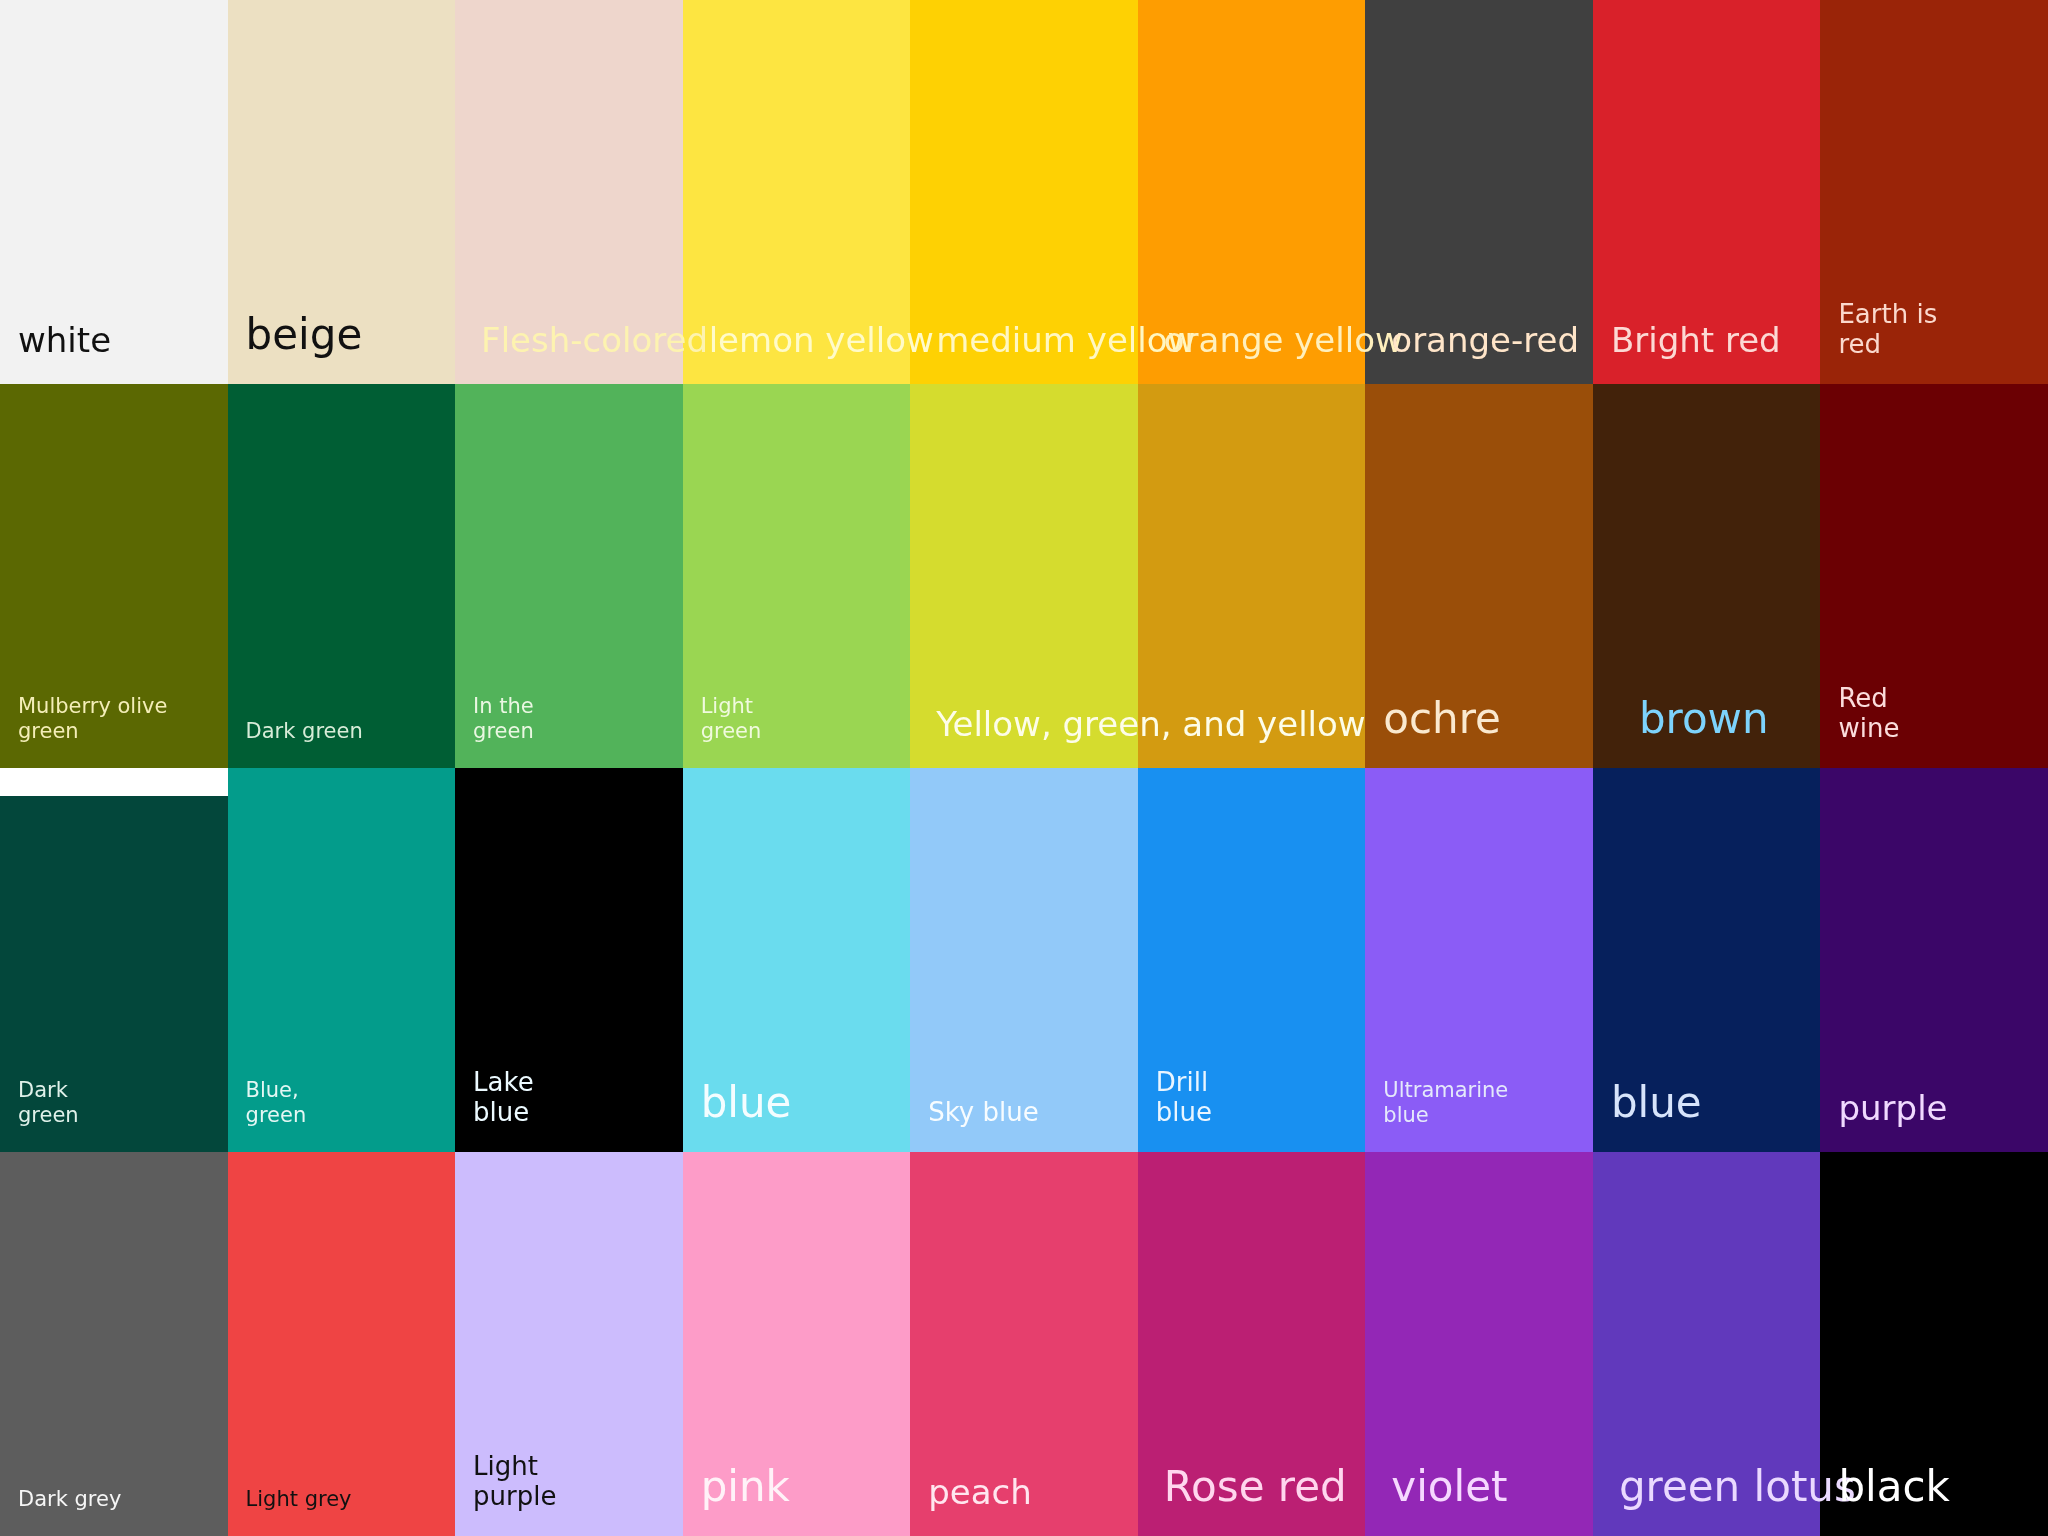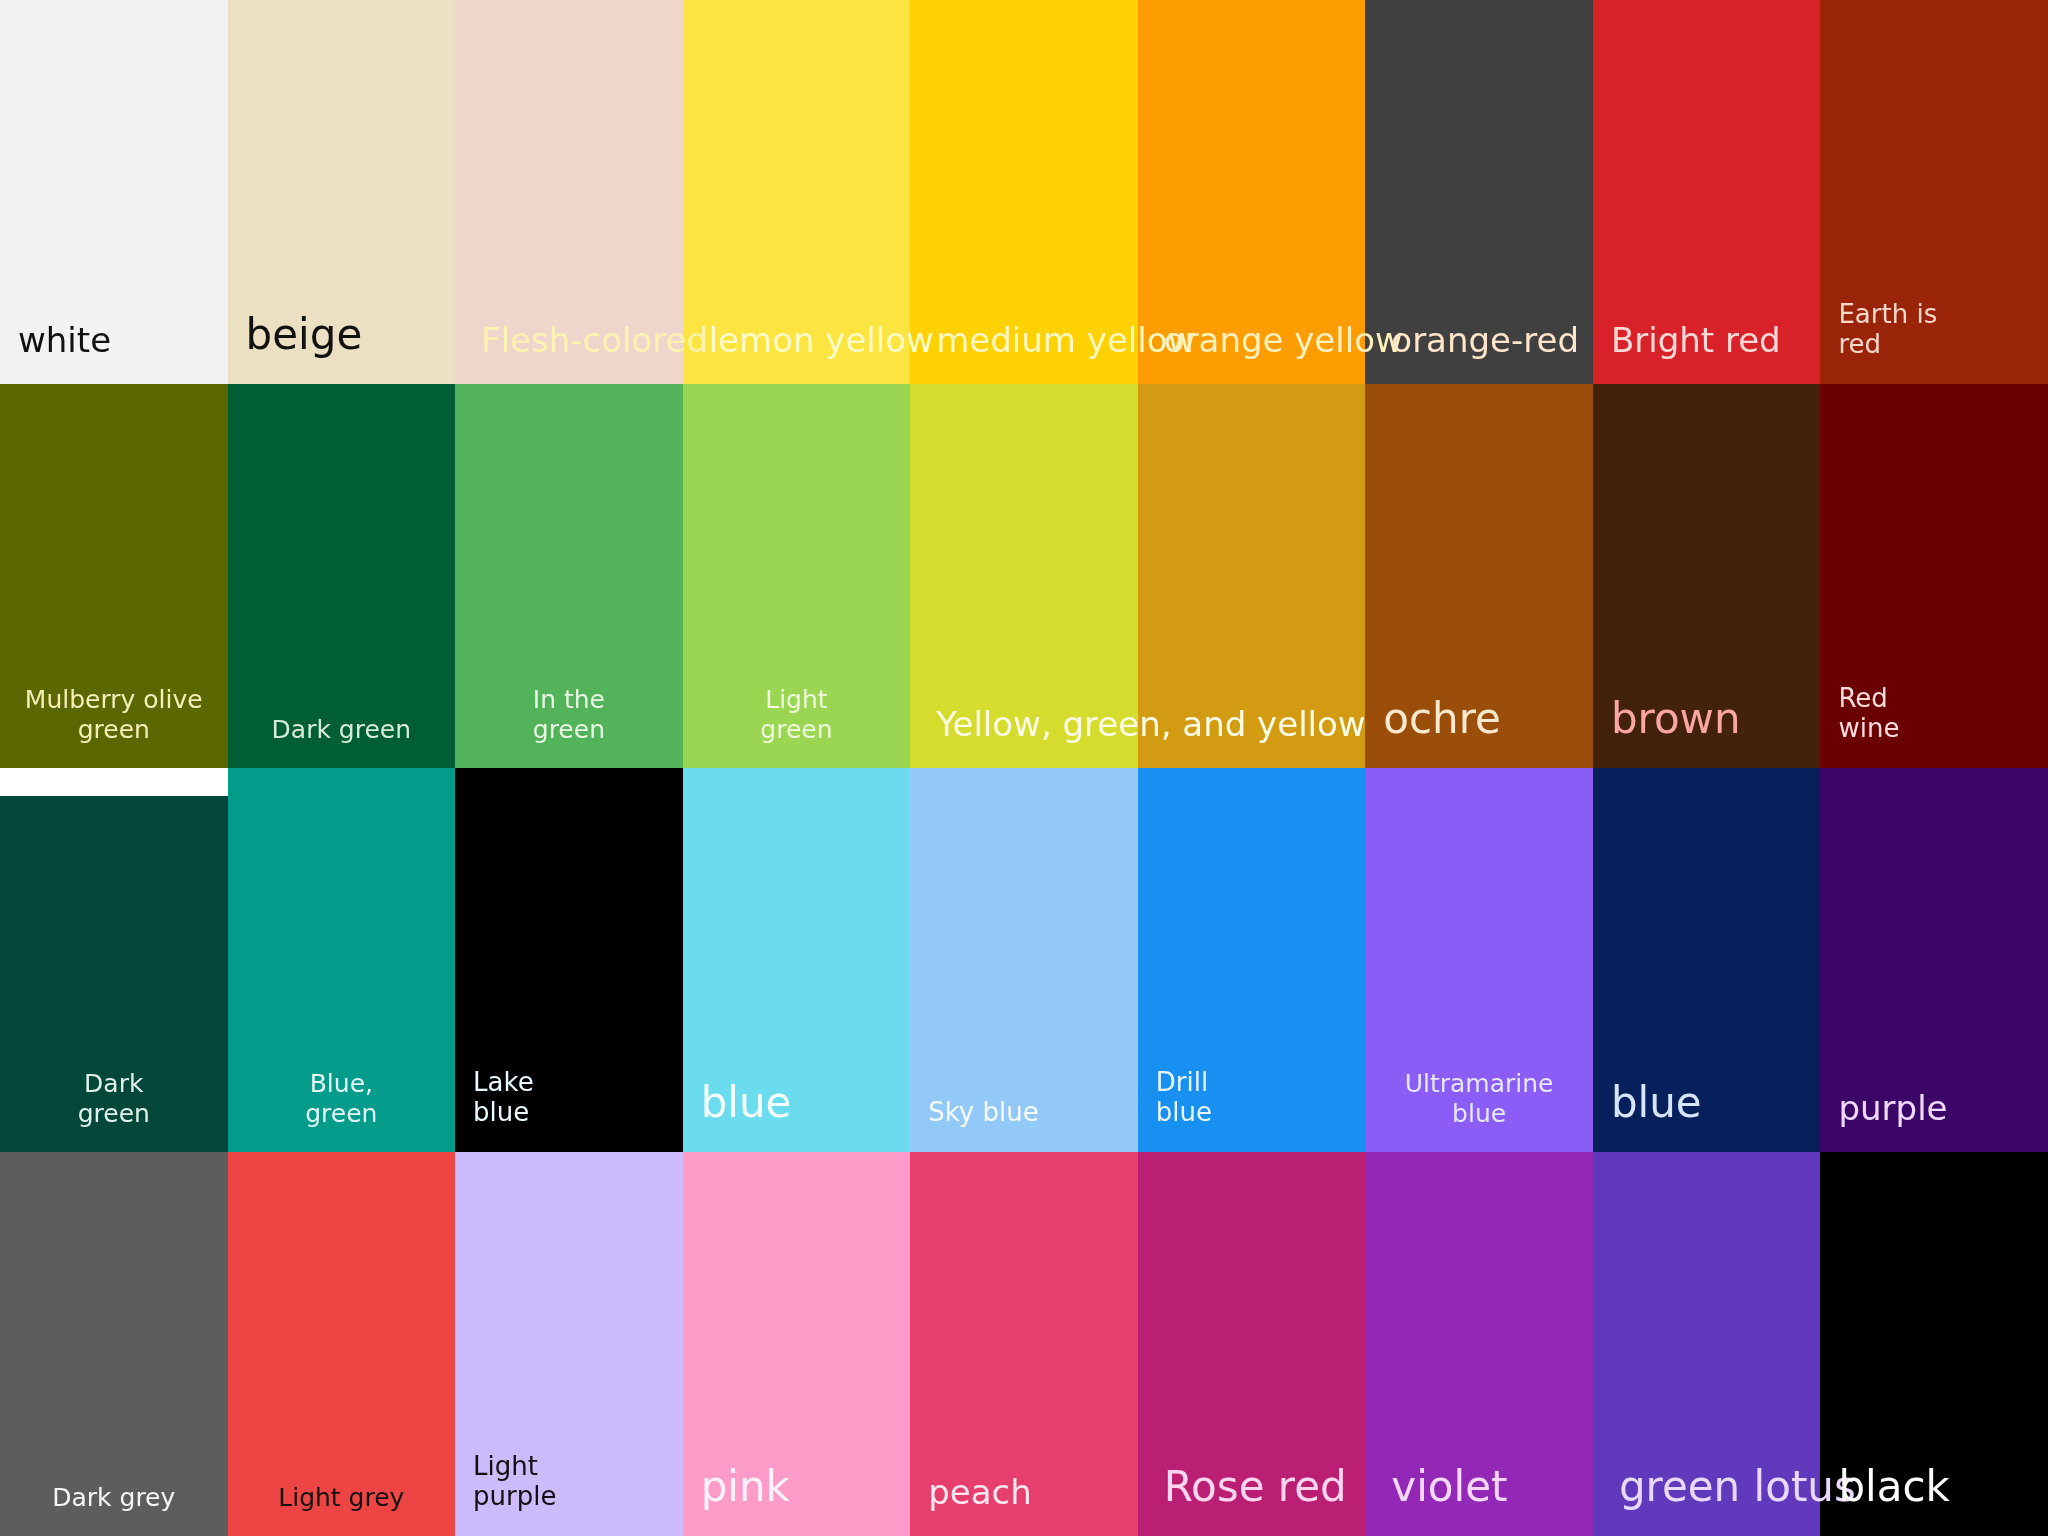--- a/index.html
+++ b/index.html
@@ -35,21 +35,21 @@
     z-index: 3;
     pointer-events: none;
   }
   
   .pos-bottom .swatch-label { bottom: 24px; }
 
   
   .t-xl  .swatch-label { font-size: 42px; }
   .t-lg  .swatch-label { font-size: 34px; }
   .t-md  .swatch-label { font-size: 26px; }
-  .t-sm  .swatch-label { font-size: 25px; text-align: center; }
+  .t-sm  .swatch-label { font-size: 21px; }
 
   
   .overflow-label .swatch-label {
     white-space: nowrap;
     width: auto;
     left: 8px;
     overflow: visible;
   }
 </style>
 </head>
@@ -102,21 +102,21 @@
     <div class="swatch t-lg pos-bottom overflow-label" style="background: rgb(213, 220, 46);">
       <div class="swatch-label" style="color: rgb(253, 253, 232);">Yellow, green, and yellow</div>
     </div>
     <div class="swatch t-sm pos-bottom" style="background: rgb(211, 155, 17);">
       <div class="swatch-label" style="color: rgb(255, 255, 255);"></div>
     </div>
     <div class="swatch t-xl pos-bottom" style="background: rgb(154, 78, 9);">
       <div class="swatch-label" style="color: rgb(250, 233, 207);">ochre</div>
     </div>
     <div class="swatch t-xl pos-bottom" style="background: rgb(66, 34, 10);">
-      <div class="swatch-label" style="color: #fca5a5;">brown</div>
+      <div class="swatch-label" style="color: #7dd3fc; margin-left: 28px;">brown</div>
     </div>
     <div class="swatch t-md pos-bottom" style="background: rgb(107, 0, 3);">
       <div class="swatch-label" style="color: rgb(251, 220, 220);">Red
 wine</div>
     </div>
     <div class="swatch t-sm pos-bottom" style="background: rgb(3, 71, 59); margin-top: 28px;">
       <div class="swatch-label" style="color: rgb(224, 241, 234);">Dark
 green</div>
     </div>
     <div class="swatch t-sm pos-bottom" style="background: rgb(3, 156, 139);">

